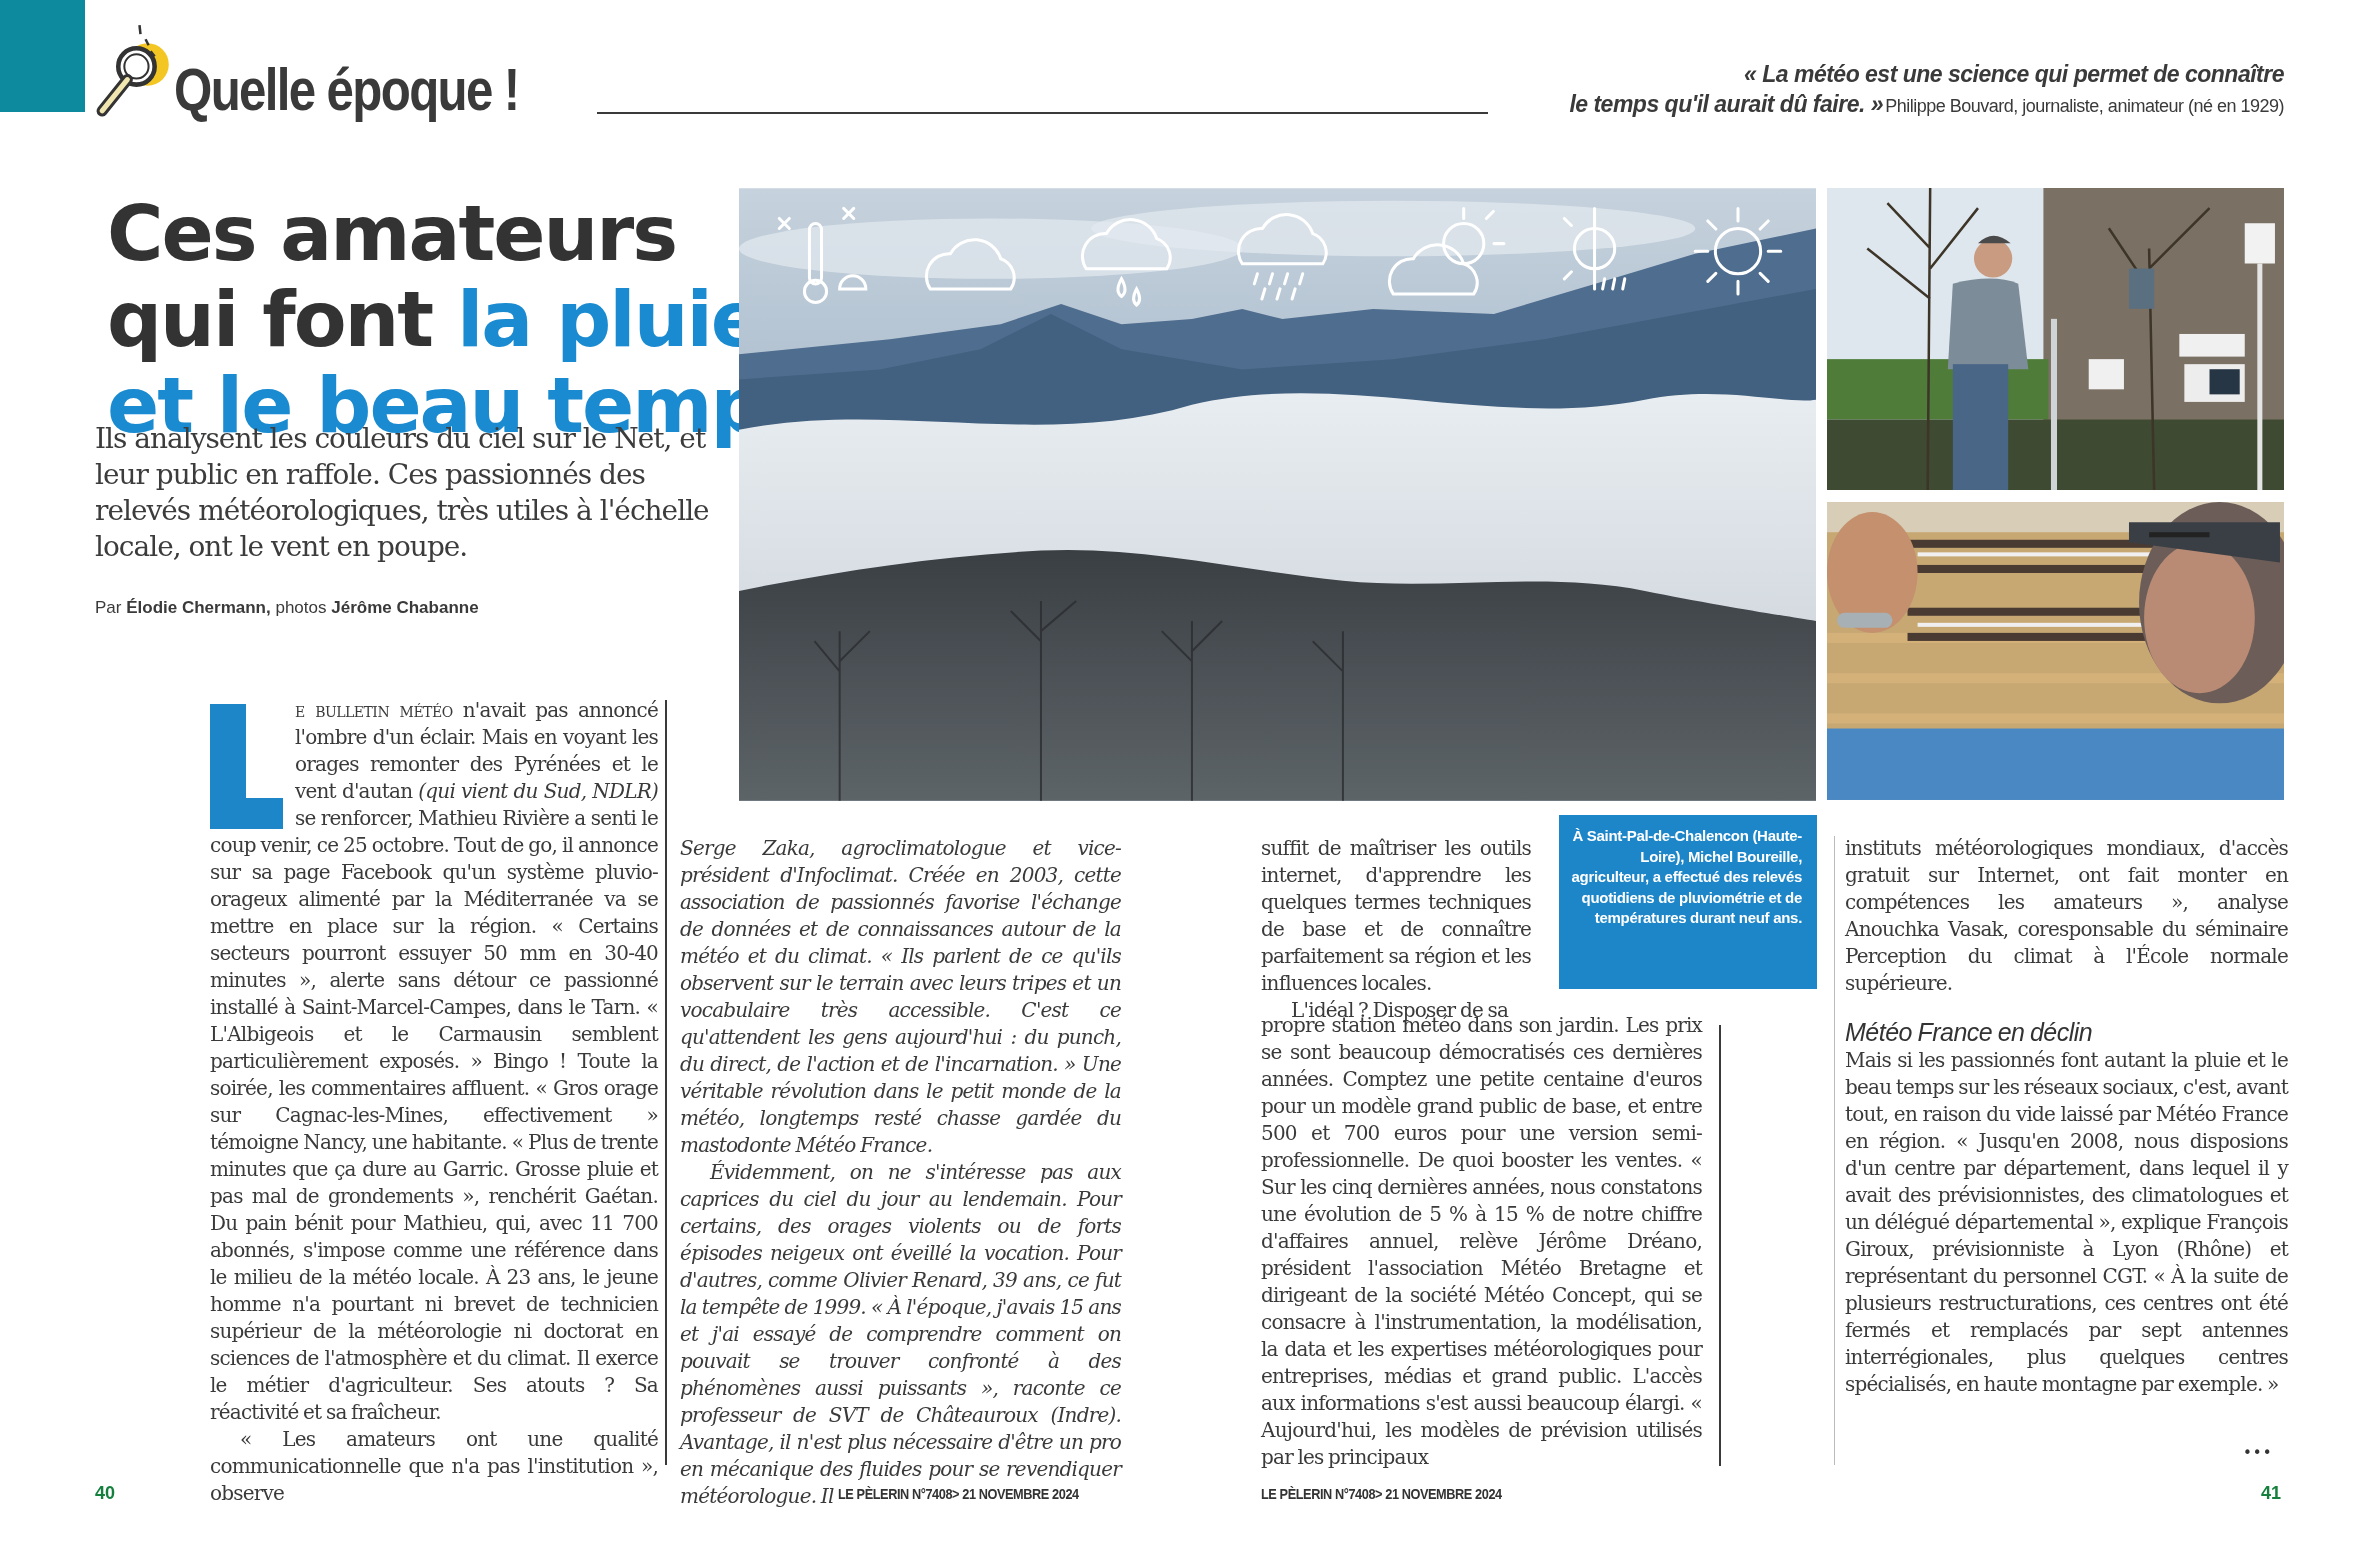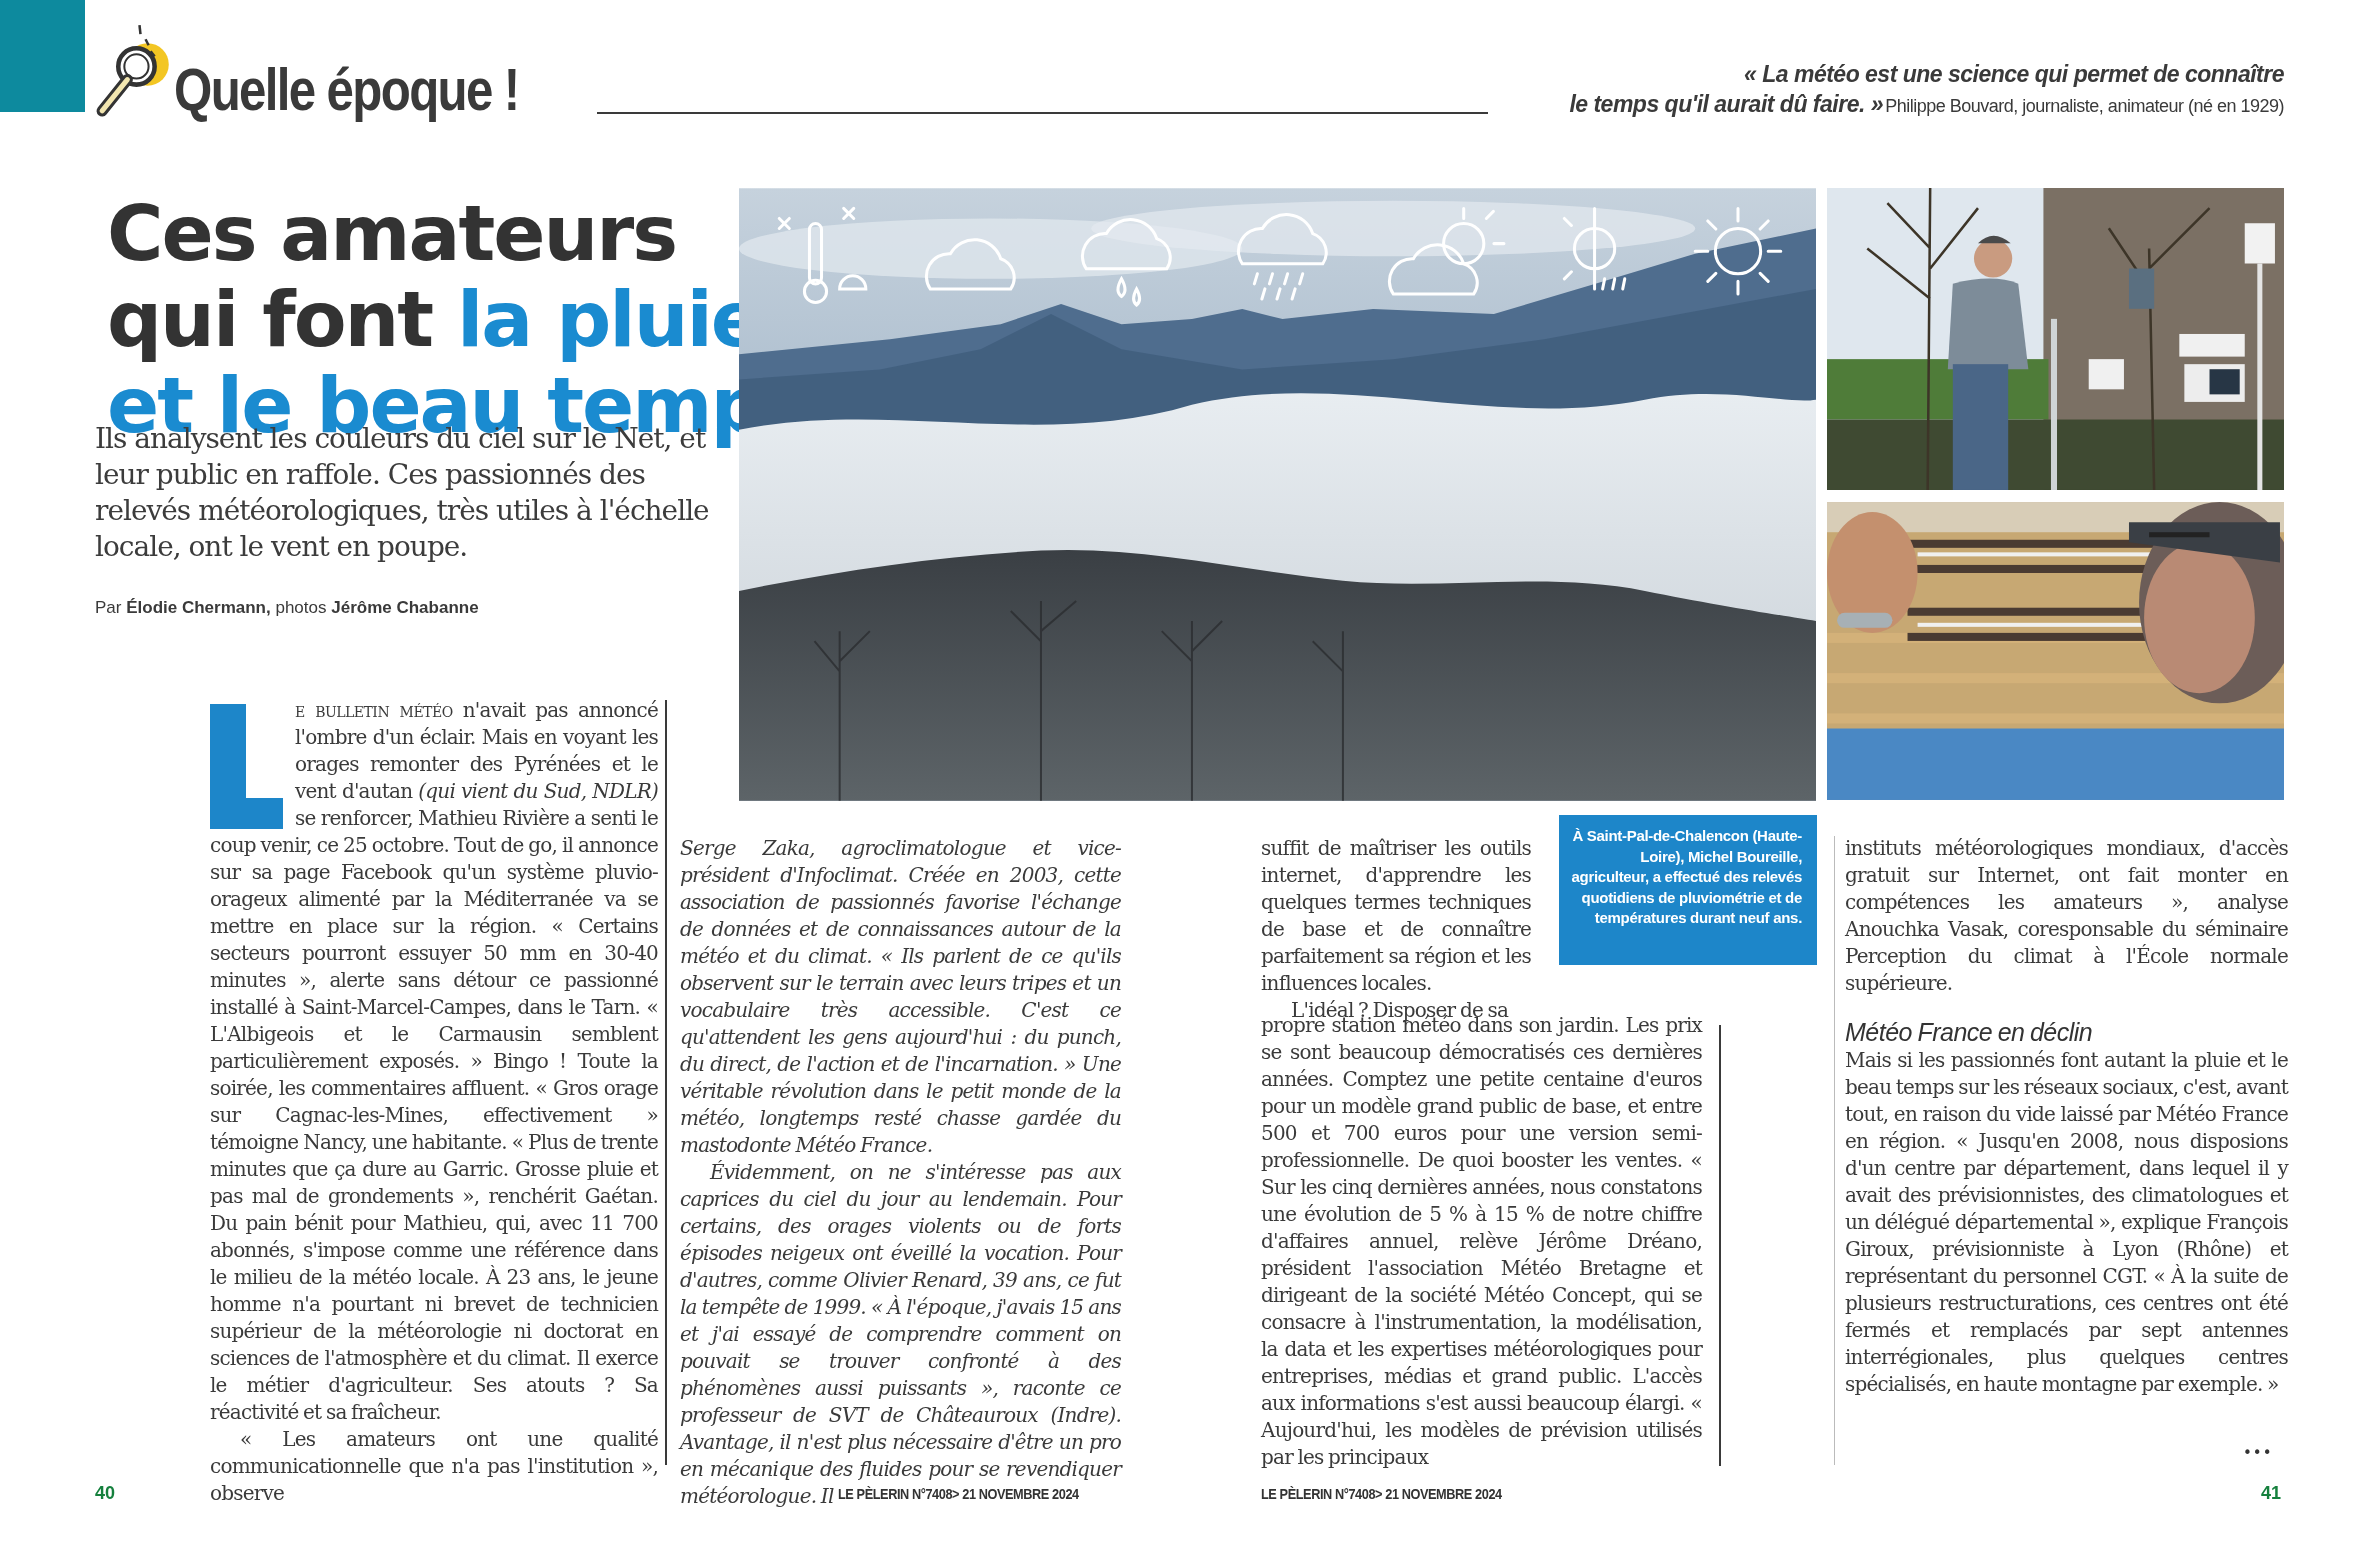--- a/index.html
+++ b/index.html
@@ -20,21 +20,21 @@
   .headline .accent { color: #1a8bd0; }
 
   .standfirst { position: absolute; left: 95px; top: 421px; width: 629px; font-family: "DejaVu Serif", serif; font-size: 28px; line-height: 36px; color: #3c3c3c; letter-spacing: -1px; }
   .byline { position: absolute; left: 95px; top: 598px; font-family: "Liberation Sans", sans-serif; font-size: 17px; color: #3a3a3a; }
   .byline b { font-weight: bold; }
 
   .photo-main { position: absolute; left: 739px; top: 188px; width: 1077px; height: 613px; overflow: hidden; }
   .photo-man { position: absolute; left: 1827px; top: 188px; width: 457px; height: 302px; overflow: hidden; }
   .photo-therm { position: absolute; left: 1827px; top: 502px; width: 457px; height: 298px; overflow: hidden; }
 
-  .caption-box { position: absolute; left: 1559px; top: 815px; width: 258px; height: 150px; background: #1d86c9; color: #ffffff; font-family: "Liberation Sans", sans-serif; font-weight: bold; font-size: 15px; line-height: 20.6px; text-align: right; box-sizing: border-box; padding: 11px 15px 0 10px; letter-spacing: -0.3px; }
+  .caption-box { position: absolute; left: 1559px; top: 815px; width: 258px; height: 174px; background: #1d86c9; color: #ffffff; font-family: "Liberation Sans", sans-serif; font-weight: bold; font-size: 15px; line-height: 20.6px; text-align: right; box-sizing: border-box; padding: 11px 15px 0 10px; letter-spacing: -0.3px; }
 
   .col { position: absolute; font-family: "DejaVu Serif", serif; font-size: 20px; line-height: 27px; color: #3a3a3a; text-align: justify; letter-spacing: -0.8px; word-spacing: -1px; }
   .col p { margin: 0; }
   .col p.indent { text-indent: 30px; }
   .col1 { left: 210px; top: 697px; width: 448px; }
   .col1-dropcap { position: absolute; left: 210px; top: 704px; width: 73px; height: 125px; }
   .col1-dropcap .v { position: absolute; left: 0; top: 0; width: 36px; height: 125px; background: #1d86c9; }
   .col1-dropcap .h { position: absolute; left: 0; top: 94px; width: 73px; height: 31px; background: #1d86c9; }
   .col1 .smallcaps { font-variant: small-caps; letter-spacing: -0.5px; }
 

